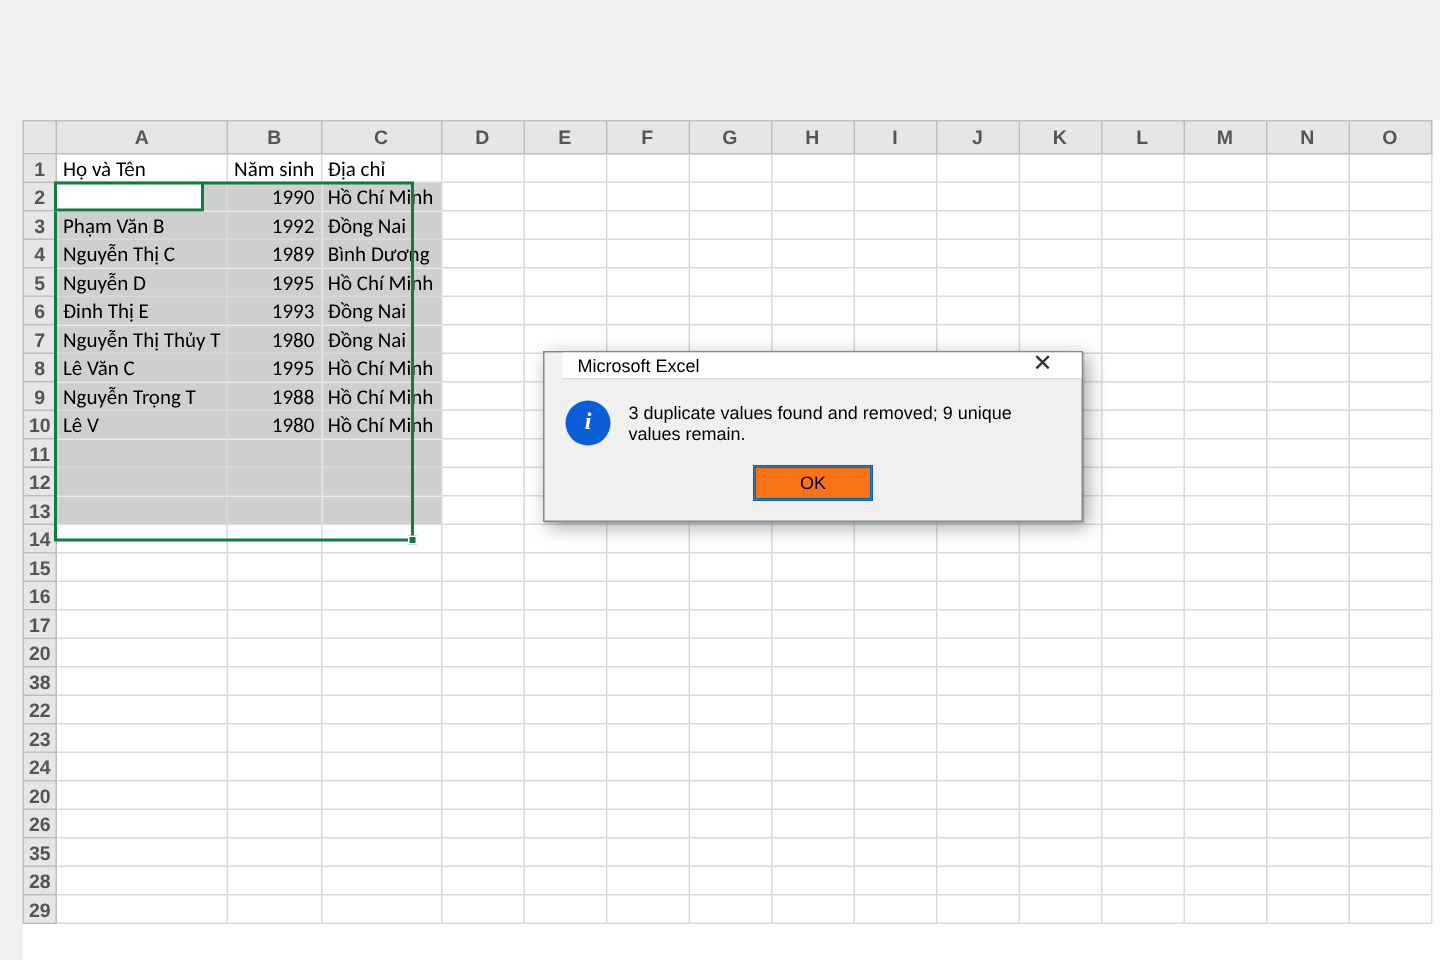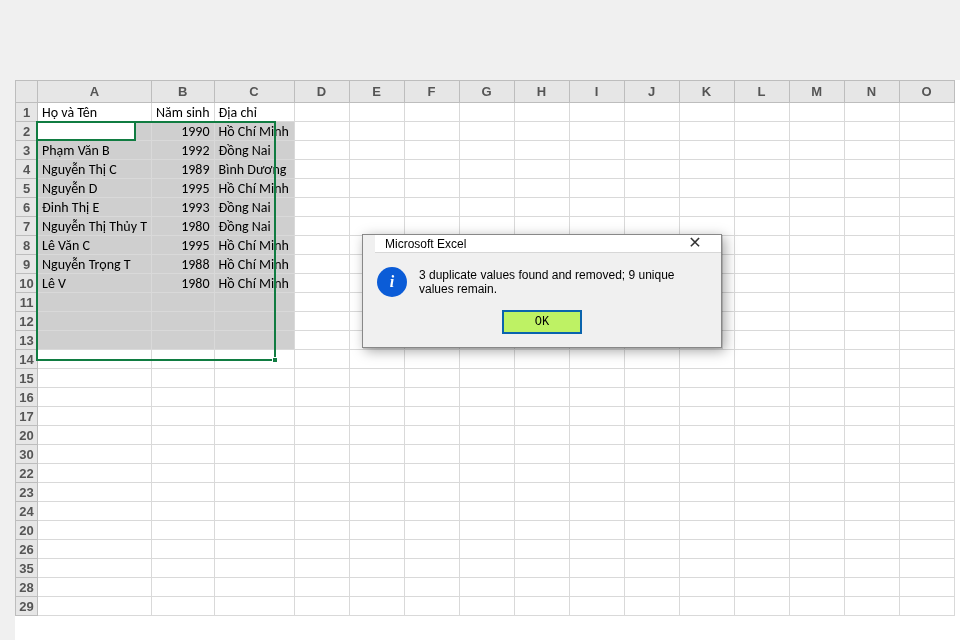--- a/index.html
+++ b/index.html
@@ -131,24 +131,24 @@
     font-size: 16px;
     font-weight: 600;
   }
   .dlg-actions {
     text-align: center;
     padding: 8px 0 14px 0;
   }
   .btn-ok {
     min-width: 78px;
     height: 22px;
-    background: #bef264;
+    background: #f97316;
     border: 1px solid #0a64ad;
     outline: 1px solid #0a64ad;
-    font-family: Liberation Mono, monospace;
+    font-family: Liberation Sans, sans-serif;
     font-size: 12px;
     cursor: pointer;
   }
 </style>
 </head>
 <body>
 
 <div class="sheet-wrap">
   <table class="grid" id="grid">
       <colgroup>
@@ -508,21 +508,21 @@
           <td class="cell"></td>
           <td class="cell"></td>
           <td class="cell"></td>
           <td class="cell"></td>
           <td class="cell"></td>
           <td class="cell"></td>
           <td class="cell"></td>
           <td class="cell"></td>
         </tr>
         <tr>
-          <th class="row-hdr">30</th>
+          <th class="row-hdr">38</th>
           <td class="cell"></td>
           <td class="cell"></td>
           <td class="cell"></td>
           <td class="cell"></td>
           <td class="cell"></td>
           <td class="cell"></td>
           <td class="cell"></td>
           <td class="cell"></td>
           <td class="cell"></td>
           <td class="cell"></td>

